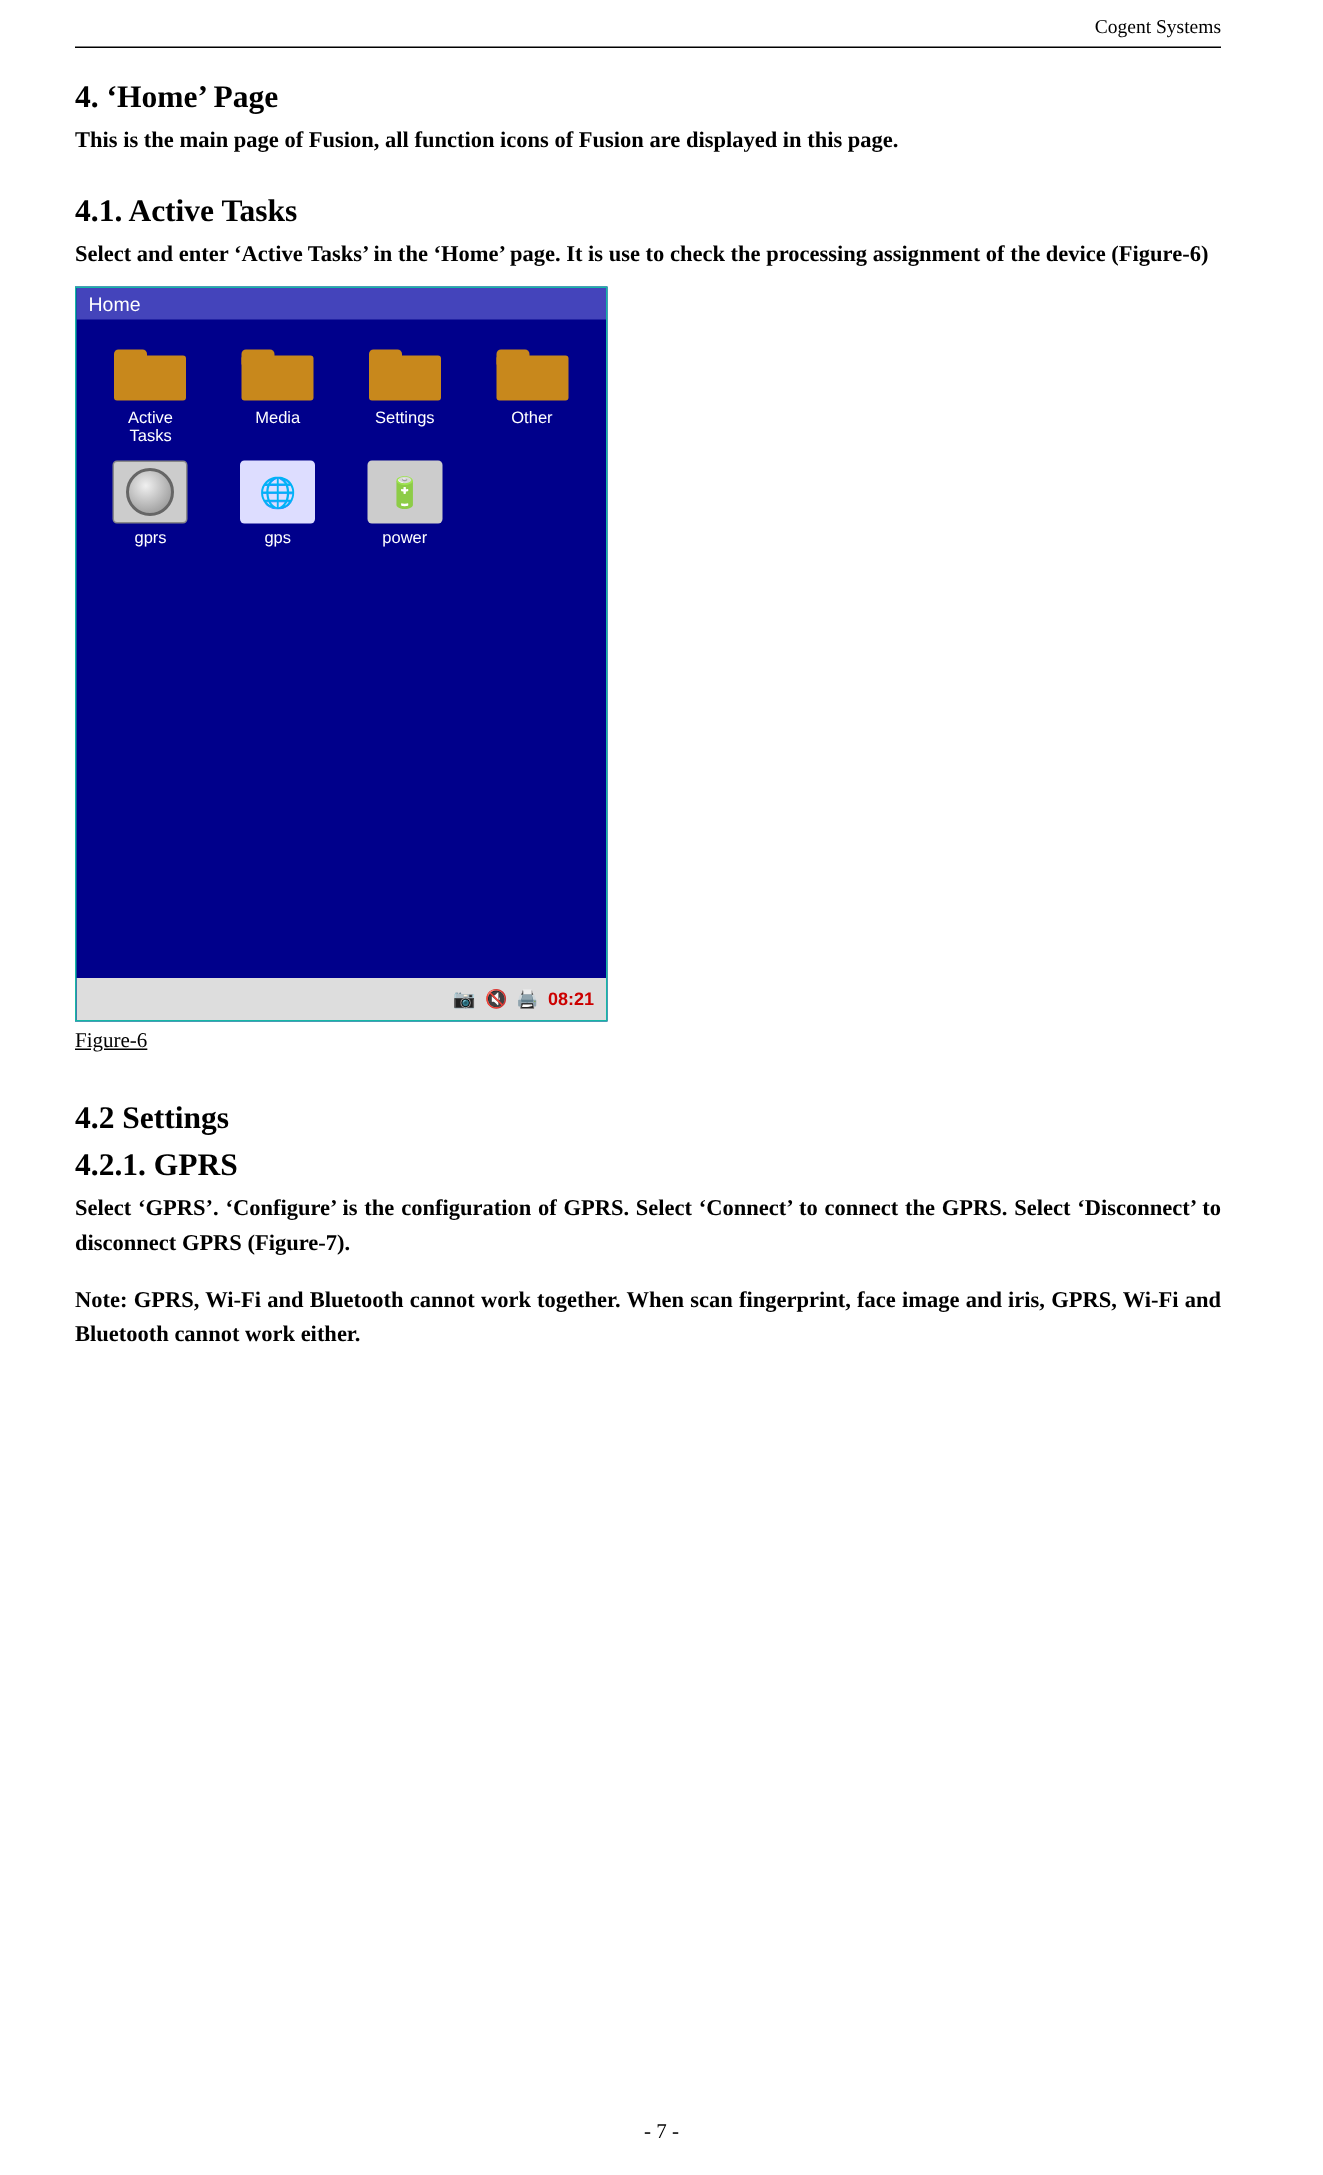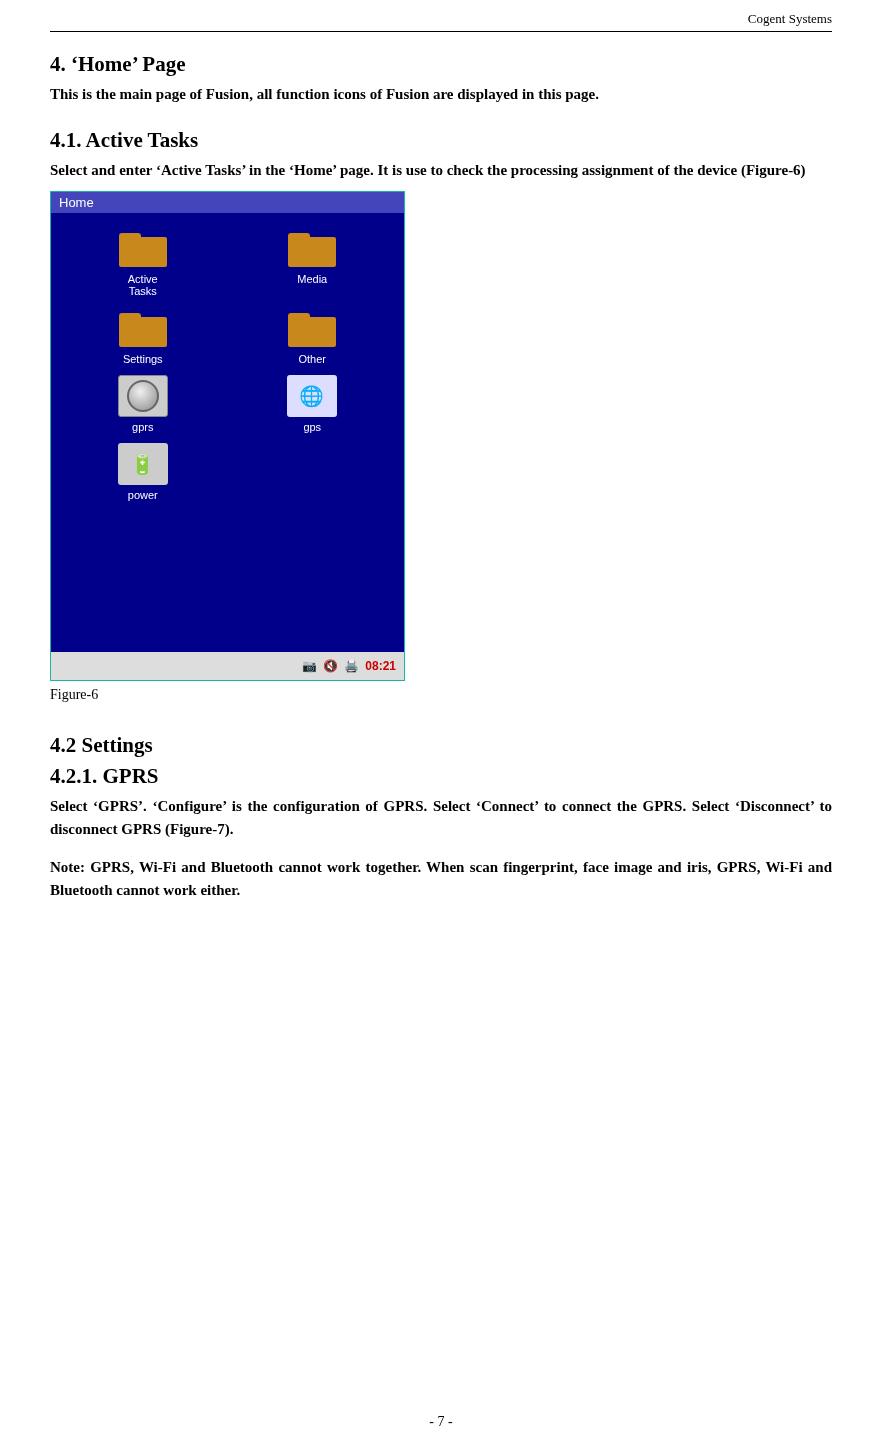--- a/index.html
+++ b/index.html
@@ -12,21 +12,21 @@
       min-height: 1450px;
       background: #ffffff;
       font-family: Times New Roman, Times, serif;
       font-size: 15px;
       color: #000000;
       position: relative;
     }
     .page-container {
       width: 882px;
       min-height: 1450px;
-      padding: 10px 50px 40px 50px;
+      padding: 10px 68px 40px 50px;
       position: relative;
     }
     .header-line {
       border-bottom: 1px solid #000;
       text-align: right;
       padding-bottom: 4px;
       margin-bottom: 20px;
     }
     .header-company {
       font-size: 13px;
@@ -58,21 +58,21 @@
     }
     .figure-image .home-bar {
       background: #4444bb;
       color: #ffffff;
       font-size: 13px;
       padding: 3px 8px;
       font-family: Arial, sans-serif;
     }
     .icon-grid {
       display: grid;
-      grid-template-columns: repeat(2, 1fr);
+      grid-template-columns: repeat(4, 1fr);
       gap: 2px;
       padding: 10px 8px;
     }
     .icon-item {
       display: flex;
       flex-direction: column;
       align-items: center;
       color: #ffffff;
       font-size: 11px;
       font-family: Arial, sans-serif;
@@ -151,20 +151,21 @@
       color: #000;
     }
     .status-bar .time {
       color: #cc0000;
       font-weight: bold;
     }
     .figure-caption {
       font-size: 14px;
       margin-top: 6px;
       margin-bottom: 14px;
+      text-decoration: underline;
     }
     .footer-line {
       position: absolute;
       bottom: 20px;
       left: 50px;
       right: 50px;
       text-align: center;
       font-size: 14px;
     }
     .gprs-disk {

